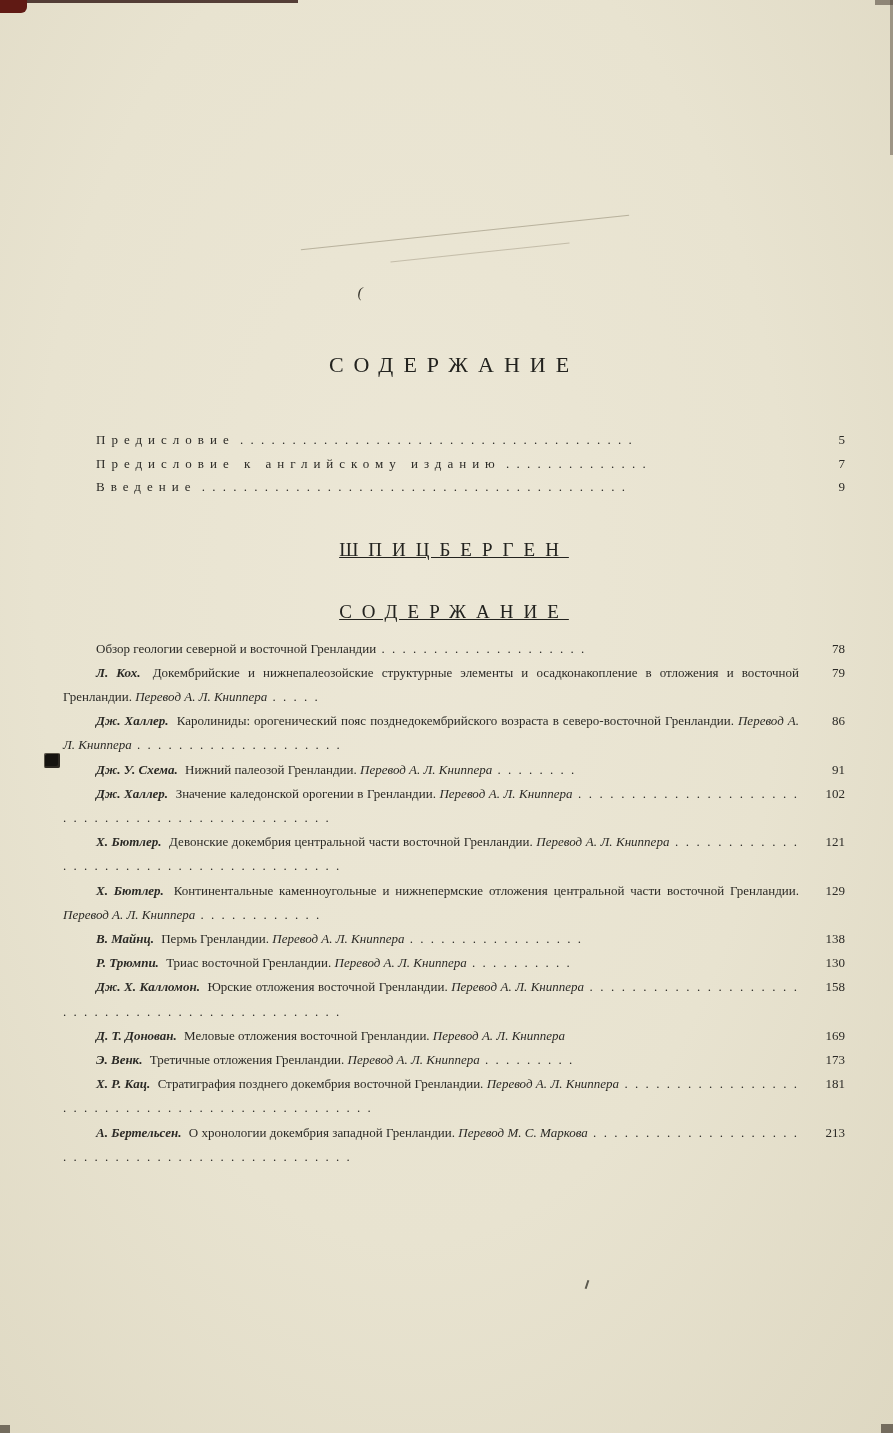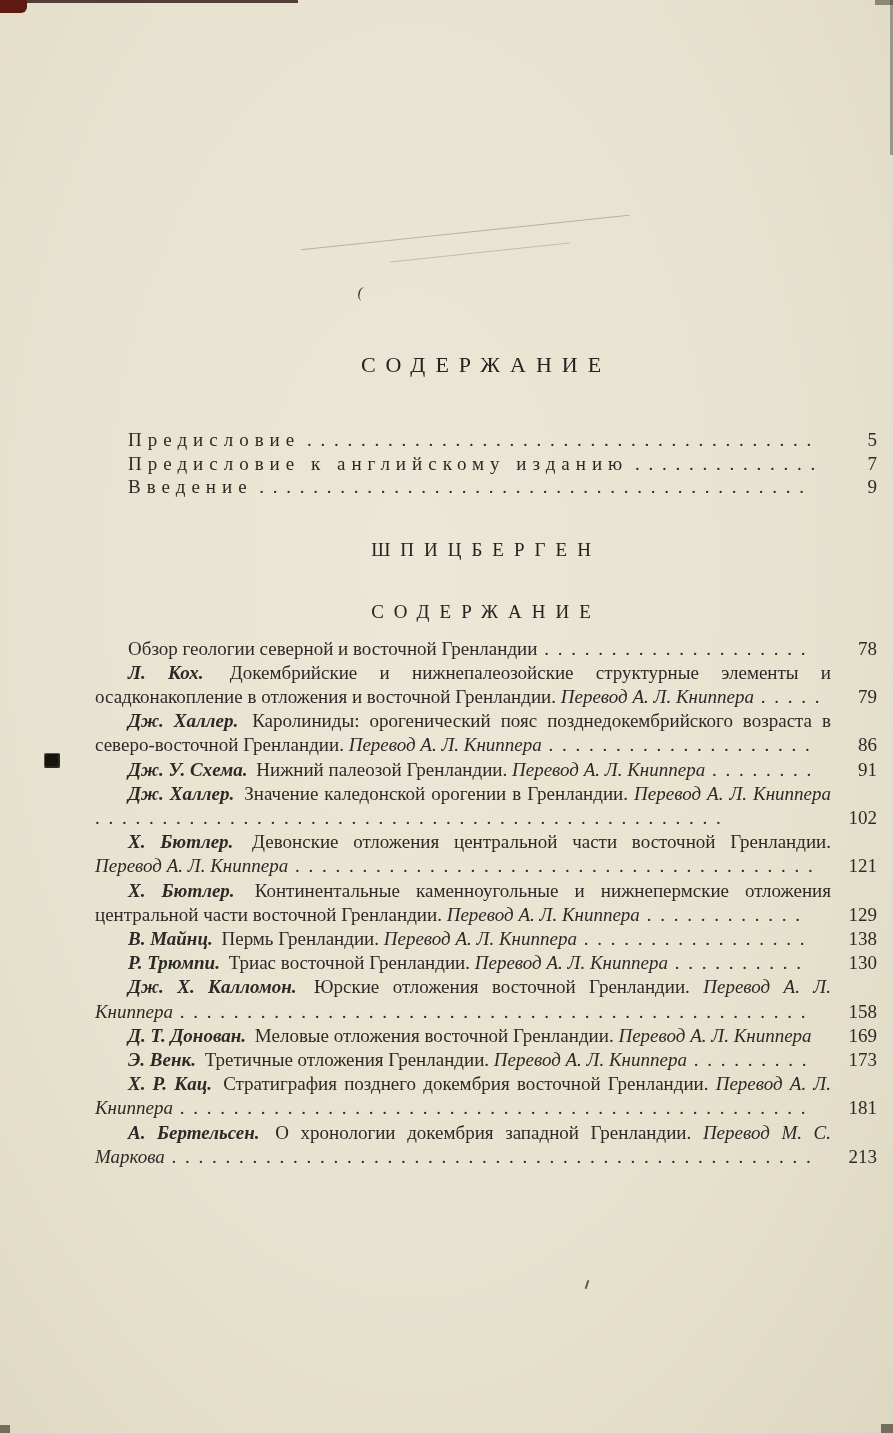--- a/index.html
+++ b/index.html
@@ -16,46 +16,45 @@
   .page {
     position: absolute;
     inset: 0;
     background: radial-gradient(ellipse at 46% 40%, #ece7d6 0%, #e8e3d0 55%, #ded8c2 100%);
   }
   .content {
     position: absolute;
     left: 63px;
     top: 0;
     width: 782px;
-    margin-left: 32px;
   }
   .title {
     margin-top: 352px;
     font-size: 22px;
     font-weight: normal;
     letter-spacing: 10px;
     text-align: center;
     color: #23231f;
   }
   .front { margin-top: 50px; }
   .front .entry { line-height: 23.5px; }
   .front .entry-text { letter-spacing: 6px; }
   .section .heading {
     font-size: 19px;
     font-weight: normal;
     letter-spacing: 10px;
     text-align: center;
     color: #23231f;
     margin-top: 40px;
     margin-bottom: 14px;
+    text-decoration: underline;
   }
   .entry {
     display: flex;
-    align-items: flex-end;
-    font-size: 19px;
+    font-size: 13px;
     line-height: 24.2px;
   }
   .entry-text {
     flex: 1 1 auto;
     text-indent: 33px;
     text-align: justify;
   }
   .author { font-style: italic; font-weight: bold; margin-right: 4px; }
   .translator { font-style: italic; }
   .leader { letter-spacing: 2px; color: #2e2d29; }
@@ -141,21 +140,21 @@
           </div>
           <div class="entry ">
             <div class="entry-text"><span class="author">Дж. У. Схема.</span> <span>Нижний палеозой Гренландии.</span> <span class="translator">Перевод А. Л. Книппера</span><span class="leader"> . . . . . . . .</span></div>
             <div class="page-num">91</div>
           </div>
           <div class="entry ">
             <div class="entry-text"><span class="author">Дж. Халлер.</span> <span>Значение каледонской орогении в Гренландии.</span> <span class="translator">Перевод А. Л. Книппера</span><span class="leader"> . . . . . . . . . . . . . . . . . . . . . . . . . . . . . . . . . . . . . . . . . . . . . . .</span></div>
             <div class="page-num">102</div>
           </div>
           <div class="entry ">
-            <div class="entry-text"><span class="author">Х. Бютлер.</span> <span>Девонские отложения центральной части восточной Гренландии.</span> <span class="translator">Перевод А. Л. Книппера</span><span class="leader"> . . . . . . . . . . . . . . . . . . . . . . . . . . . . . . . . . . . . . . .</span></div>
+            <div class="entry-text"><span class="author">Х. Бютлер.</span> <span>Девонские докембрия центральной части восточной Гренландии.</span> <span class="translator">Перевод А. Л. Книппера</span><span class="leader"> . . . . . . . . . . . . . . . . . . . . . . . . . . . . . . . . . . . . . . .</span></div>
             <div class="page-num">121</div>
           </div>
           <div class="entry ">
             <div class="entry-text"><span class="author">Х. Бютлер.</span> <span>Континентальные каменноугольные и нижнепермские отложения центральной части восточной Гренландии.</span> <span class="translator">Перевод А. Л. Книппера</span><span class="leader"> . . . . . . . . . . . .</span></div>
             <div class="page-num">129</div>
           </div>
           <div class="entry ">
             <div class="entry-text"><span class="author">В. Майнц.</span> <span>Пермь Гренландии.</span> <span class="translator">Перевод А. Л. Книппера</span><span class="leader"> . . . . . . . . . . . . . . . . .</span></div>
             <div class="page-num">138</div>
           </div>

